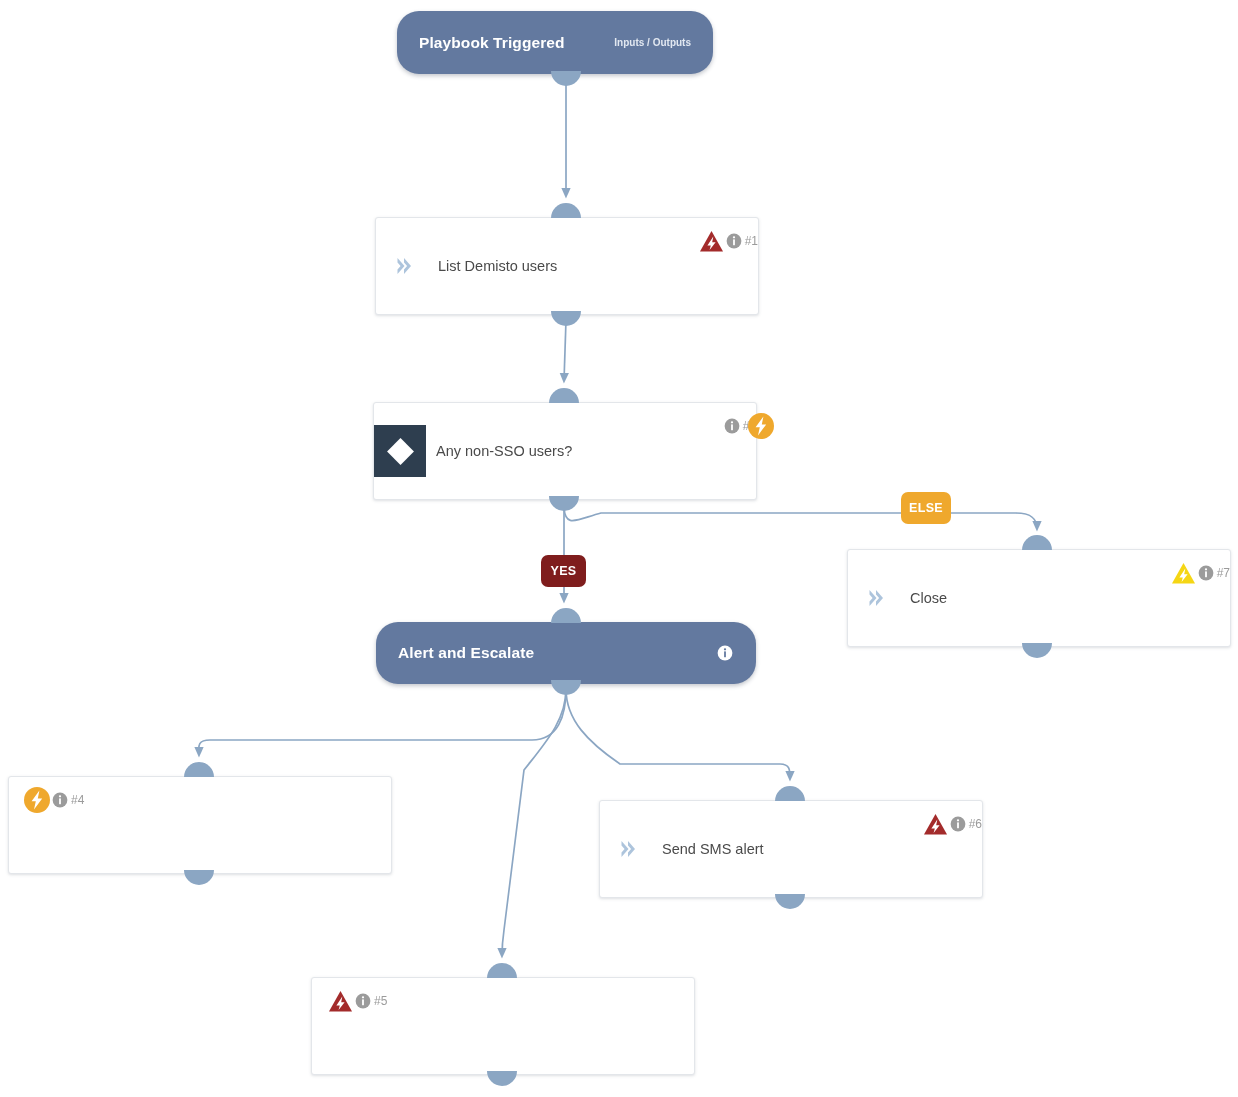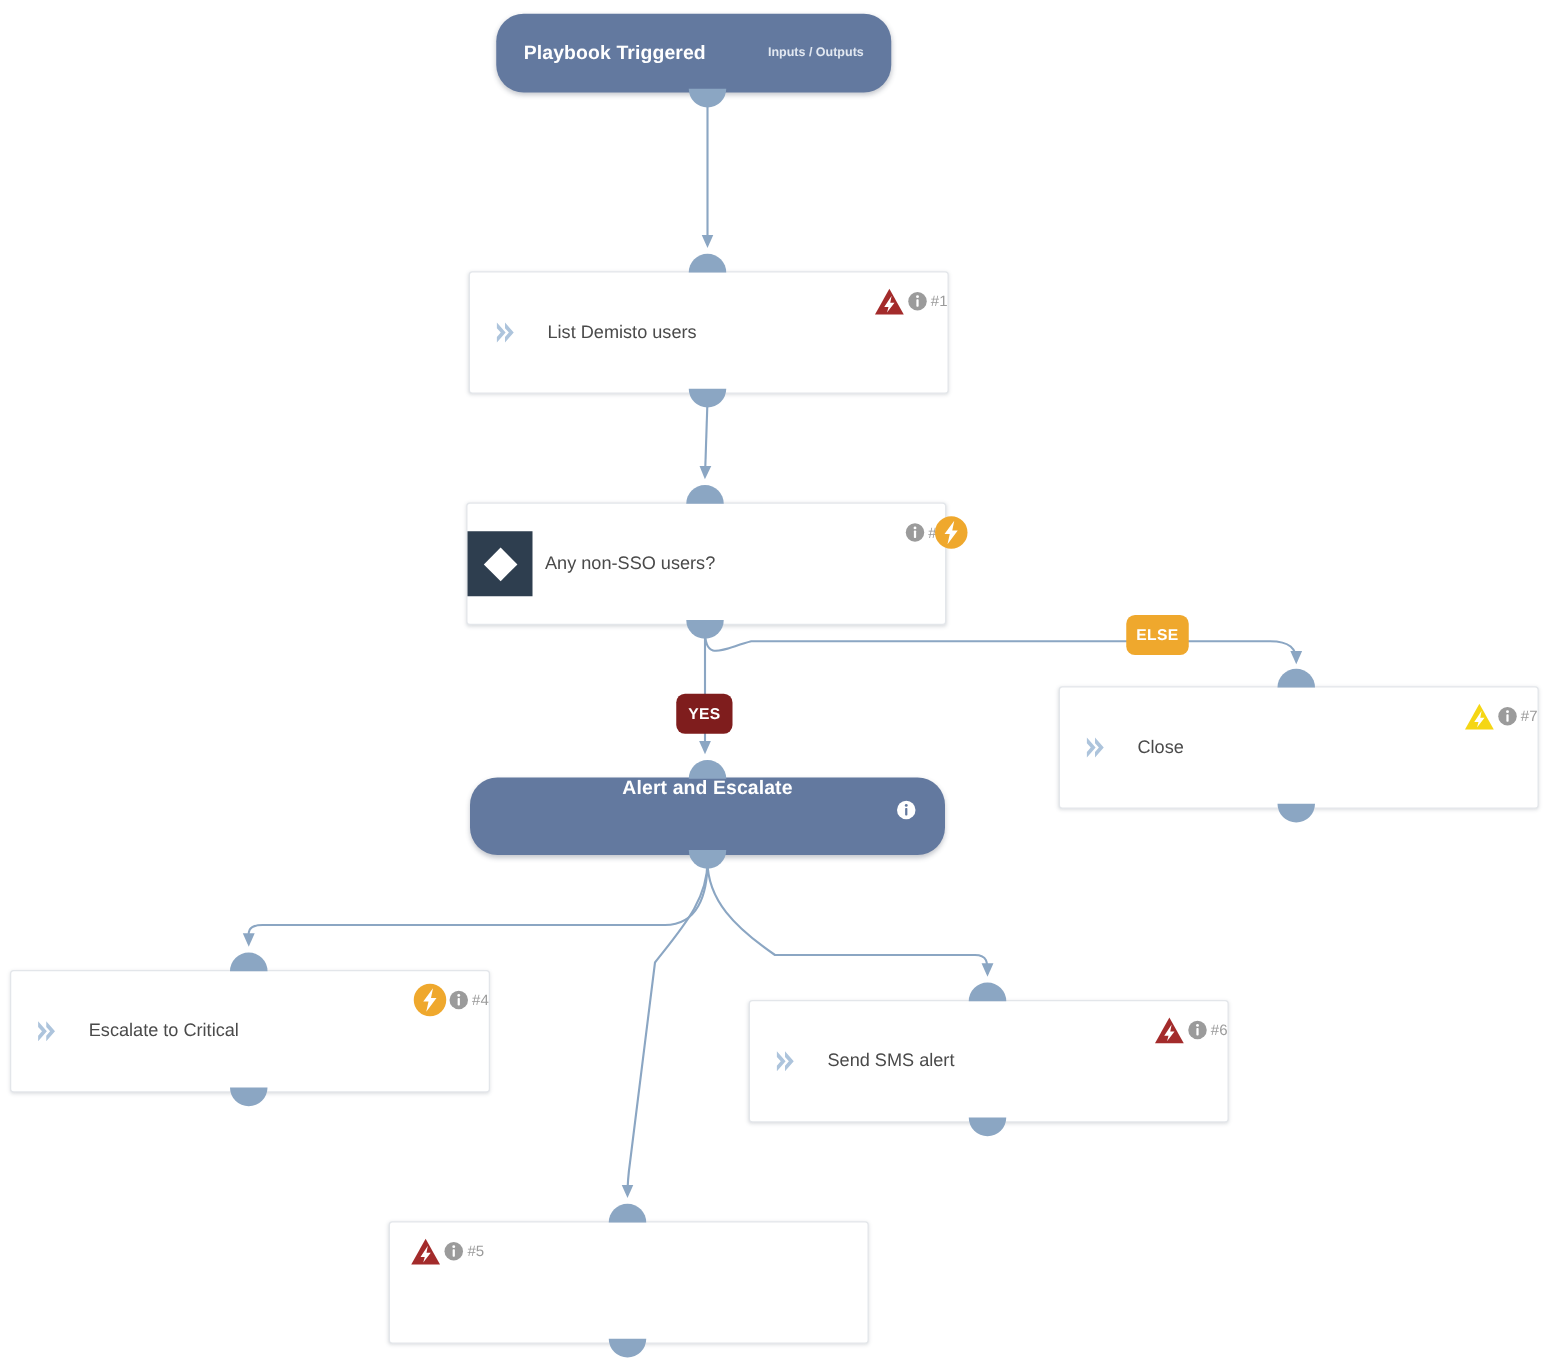--- a/index.html
+++ b/index.html
@@ -230,21 +230,21 @@
               <path d="M16.4 4.6 L8.6 15.2 L12.8 15.2 L11.0 23.4 L19.2 12.4 L14.8 12.4 L16.4 4.6 Z" fill="#ffffff"></path>
             </svg></span>
           <span class="card-num with-square">#2</span>
           <span class="info-icon"><svg viewBox="0 0 16 16" width="16" height="16">
               <circle cx="8" cy="8" r="7.4" fill="#9b9b9b"></circle>
               <rect x="7.1" y="6.3" width="1.8" height="6" rx=".6" fill="#ffffff"></rect>
               <circle cx="8" cy="4.3" r="1.15" fill="#ffffff"></circle>
             </svg></span>
         </div>
       </div>
-      <div class="node pill" style="left: 376px; top: 622px; width: 380px; height: 62px; flex-direction: column;">
+      <div class="node pill" style="left: 376px; top: 622px; width: 380px; height: 62px;">
         <span class="pill-title">Alert and Escalate</span>
         <span class="info-icon-pill"><svg viewBox="0 0 16 16" width="16" height="16">
             <circle cx="8" cy="8" r="7.4" fill="#ffffff"></circle>
             <rect x="7.1" y="6.3" width="1.8" height="6" rx=".6" fill="#63799f"></rect>
             <circle cx="8" cy="4.3" r="1.15" fill="#63799f"></circle>
           </svg></span>
       </div>
       <div class="node card" style="left: 847px; top: 549px; width: 384px; height: 98px;">
         <div class="card-top">
           <span class="chev-icon"><svg viewBox="0 0 16 18" width="16" height="18">
@@ -260,27 +260,20 @@
             </svg></span>
           <span class="card-num">#7</span>
           <span class="info-icon"><svg viewBox="0 0 16 16" width="16" height="16">
               <circle cx="8" cy="8" r="7.4" fill="#9b9b9b"></circle>
               <rect x="7.1" y="6.3" width="1.8" height="6" rx=".6" fill="#ffffff"></rect>
               <circle cx="8" cy="4.3" r="1.15" fill="#ffffff"></circle>
             </svg></span>
         </div>
       </div>
       <div class="node card" style="left: 8px; top: 776px; width: 384px; height: 98px;">
-        <div class="card-top">
-          <span class="chev-icon"><svg viewBox="0 0 16 18" width="16" height="18">
-              <path d="M1.5 1 L8.5 9 L1.5 17 L1.5 12.5 L4.6 9 L1.5 5.5 Z" fill="#adc4dc"></path>
-              <path d="M8 1 L15 9 L8 17 L8 12.5 L11.1 9 L8 5.5 Z" fill="#adc4dc"></path>
-            </svg></span>
-          <span class="card-title">Escalate to Critical</span>
-        </div>
         <div class="card-bottom">
           <span class="badge"><svg viewBox="0 0 30 28" width="30" height="28">
               <circle cx="14" cy="14" r="13" fill="#efa82d"></circle>
               <path d="M16.4 4.6 L8.6 15.2 L12.8 15.2 L11.0 23.4 L19.2 12.4 L14.8 12.4 L16.4 4.6 Z" fill="#ffffff"></path>
             </svg></span>
           <span class="card-num">#4</span>
           <span class="info-icon"><svg viewBox="0 0 16 16" width="16" height="16">
               <circle cx="8" cy="8" r="7.4" fill="#9b9b9b"></circle>
               <rect x="7.1" y="6.3" width="1.8" height="6" rx=".6" fill="#ffffff"></rect>
               <circle cx="8" cy="4.3" r="1.15" fill="#ffffff"></circle>

